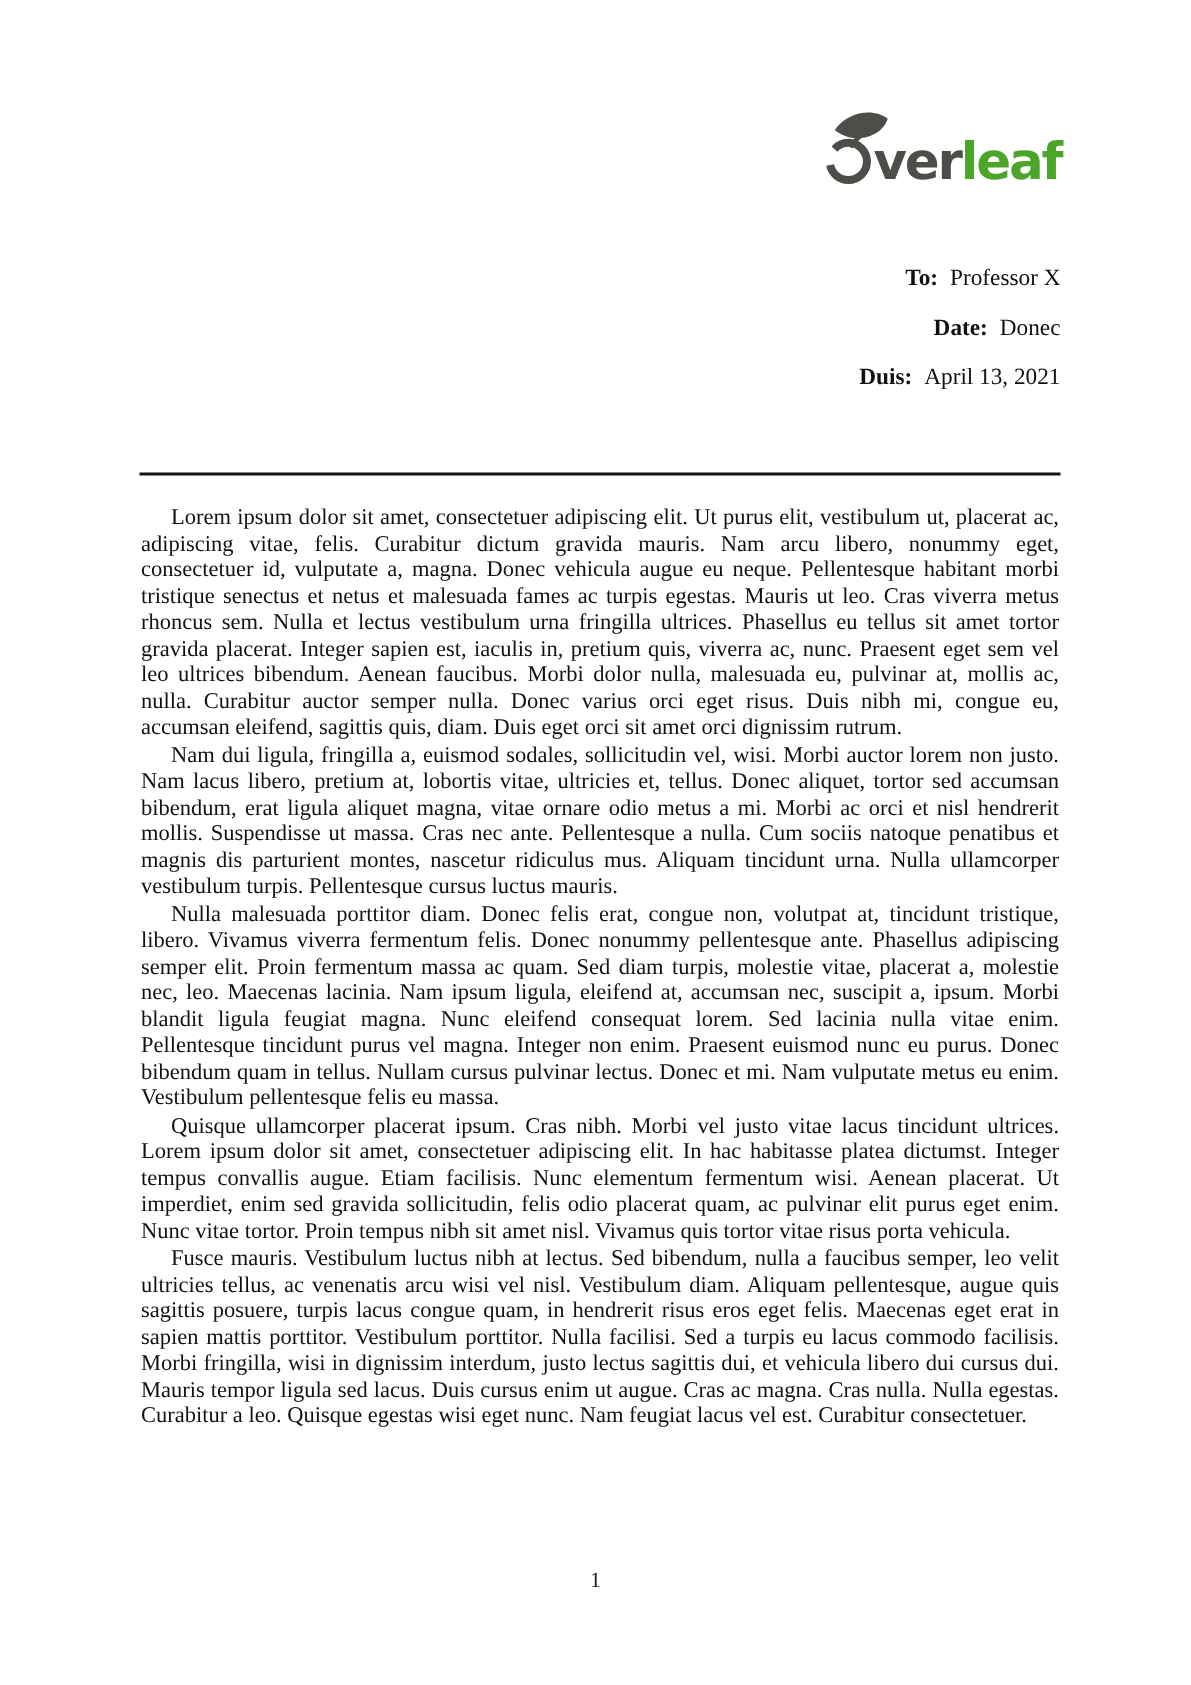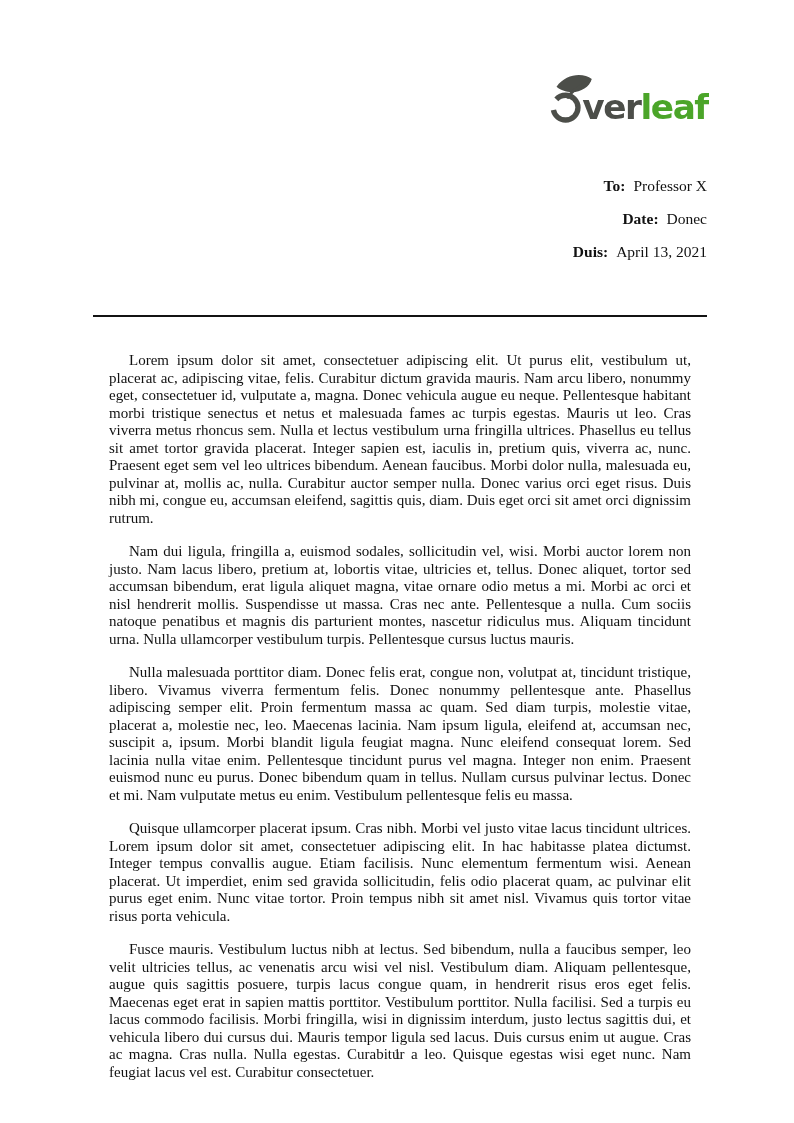--- a/index.html
+++ b/index.html
@@ -64,21 +64,21 @@
   .memo-body {
     position: absolute;
     top: 336px;
     left: 93px;
     width: 614px;
     font-size: 15px;
     line-height: 17.5px;
     text-align: justify;
   }
   .memo-body p {
-    margin: 16px;
+    margin: 1px;
     padding: 0;
     text-indent: 20px;
   }
 
   
   .page-footer {
     position: absolute;
     top: 1046px;
     left: 0;
     width: 794px;

